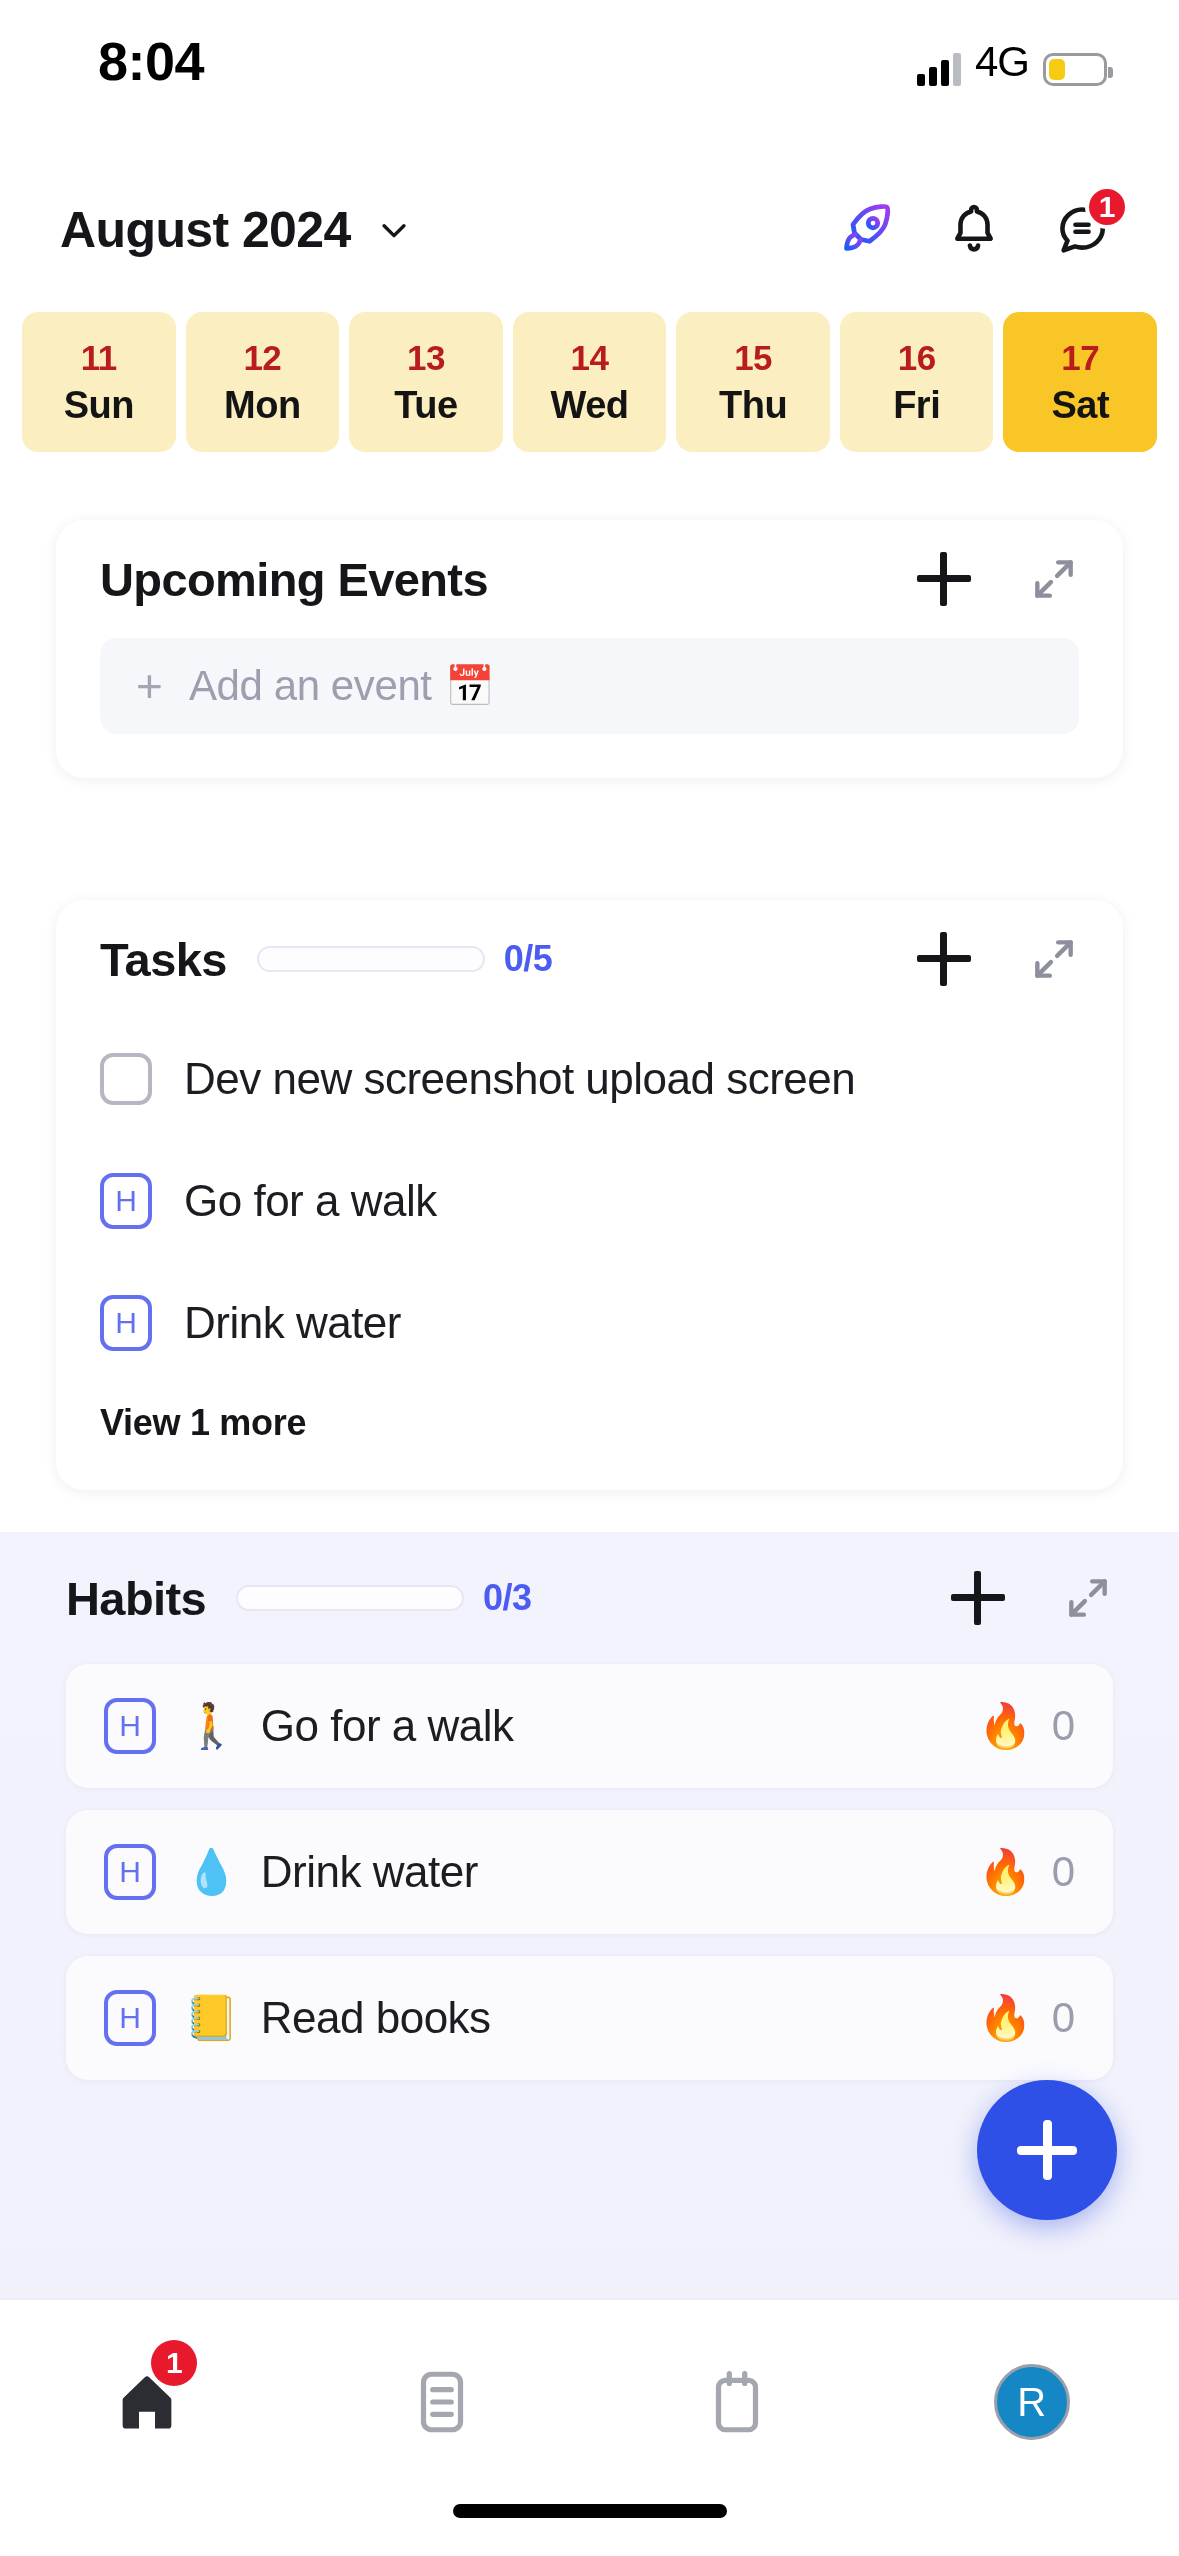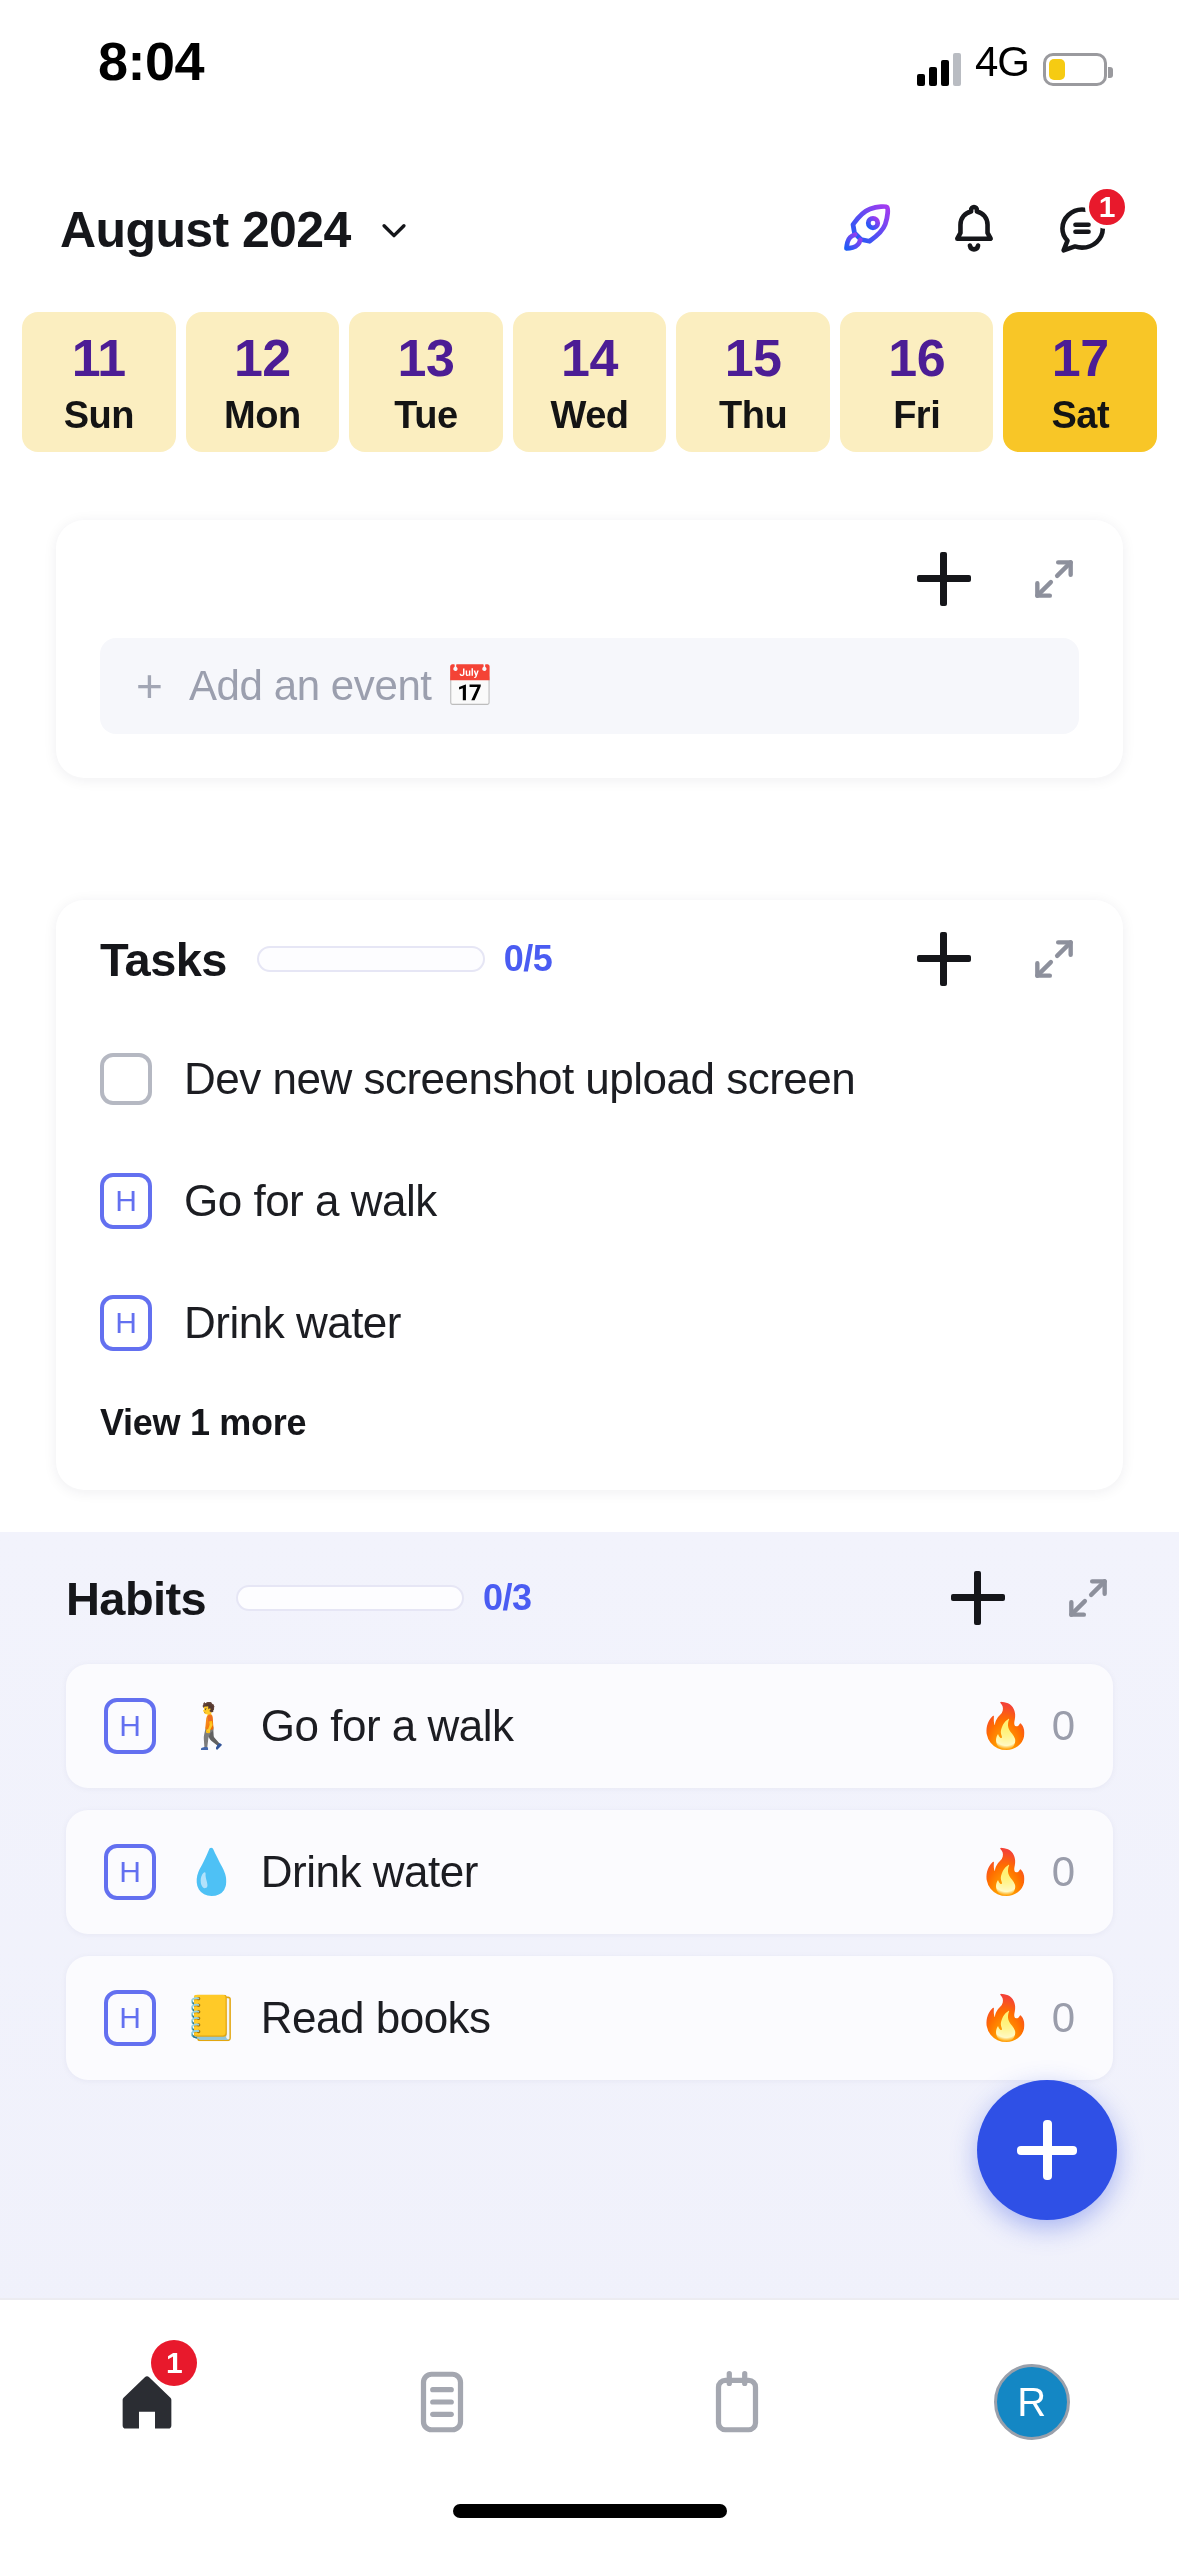--- a/index.html
+++ b/index.html
@@ -81,21 +81,21 @@
     width: 1179px; height: 140px;
     display: flex; gap: 10px; padding: 0 22px;
   }
   .daycell {
     flex: 1; border-radius: 16px; background: #fbeec0;
     display: flex; flex-direction: column; align-items: center;
     justify-content: center; gap: 6px;
   }
   .daycell.active { background: #f9c party; }
   .daycell.active { background: #f8c627; }
-  .daycell .dnum { font-size: 52px; font-weight: 700; color: #4c1d95; letter-spacing:-0.5px;}
+  .daycell .dnum { font-size: 35px; font-weight: 700; color: #b91c1c; letter-spacing:-0.5px;}
   .daycell .dname { font-size: 38px; font-weight: 700; color: #141414; letter-spacing:-0.5px;}
 
   
   .card {
     position: absolute; left: 56px; width: 1067px;
     background: #ffffff; border-radius: 28px;
     box-shadow: 0 2px 14px rgba(22,25,60,.07);
   }
   .card-hdr {
     display: flex; align-items: center;
@@ -290,20 +290,21 @@
       <span class="dname">Fri</span>
     </div>
     <div class="daycell active">
       <span class="dnum">17</span>
       <span class="dname">Sat</span>
     </div>
   </div>
 
   <div class="card" style="top:520px;">
     <div class="card-hdr">
+      <span class="card-title">Upcoming Events</span>
       <div class="hdr-actions">
         <span class="plus-ico"></span>
         <span class="arrow-ico">
           <svg width="50" height="50" viewBox="0 0 24 24" fill="none" stroke="#8d909c" stroke-width="2.1" stroke-linecap="round" stroke-linejoin="round">
             <polyline points="14 4 20 4 20 10"></polyline>
               <line x1="20" y1="4" x2="13.5" y2="10.5"></line>
             <polyline points="10 20 4 20 4 14"></polyline>
               <line x1="4" y1="20" x2="10.5" y2="13.5"></line>
           </svg>
         </span>

